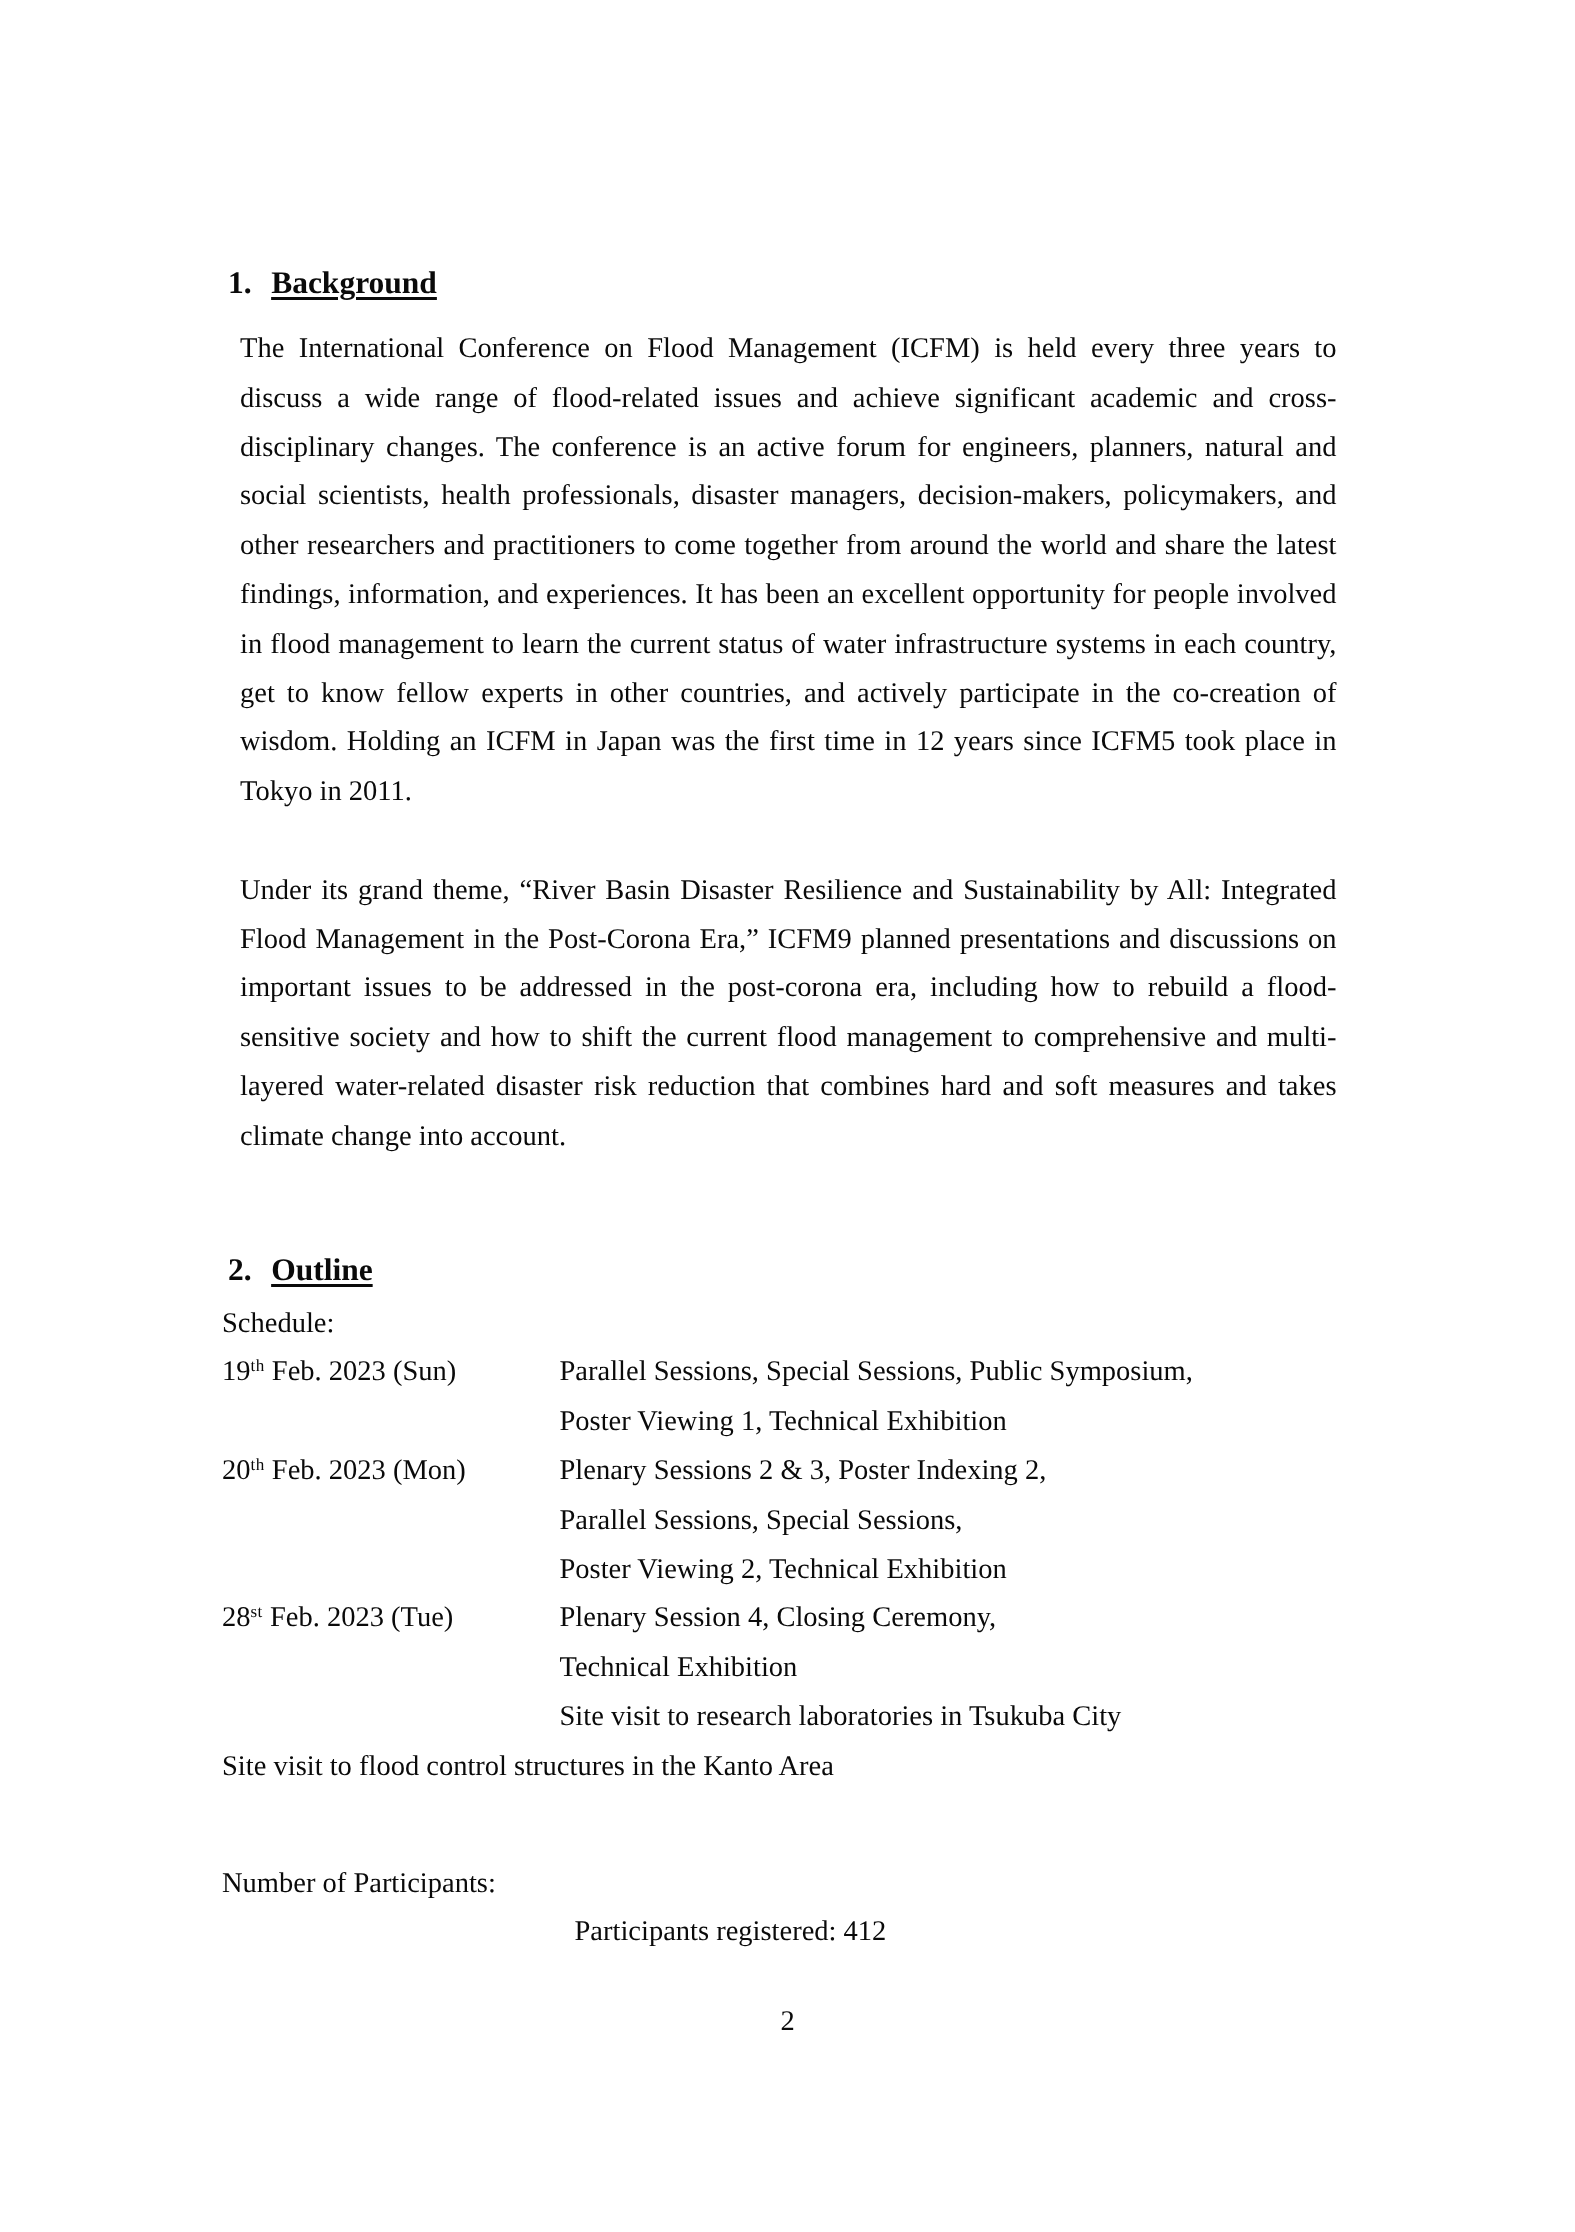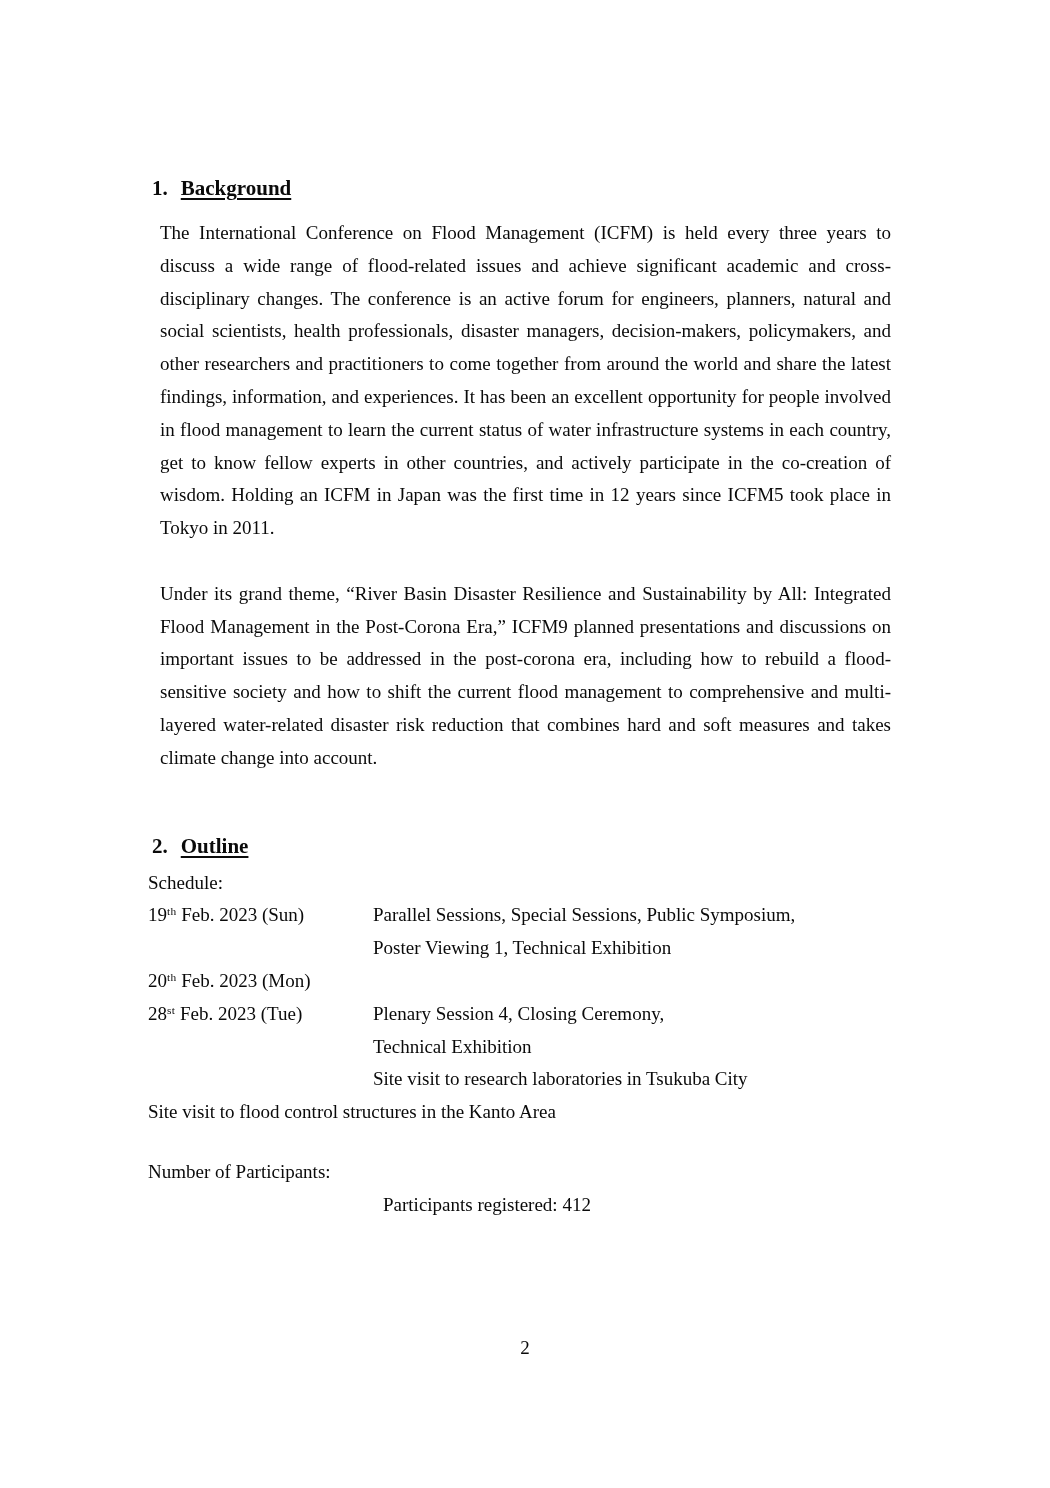--- a/index.html
+++ b/index.html
@@ -58,21 +58,21 @@
   .schedule-events {
     flex: 1 1 auto;
   }
   sup {
     font-size: 60%;
     line-height: 0;
     vertical-align: 6px;
     letter-spacing: 0.3px;
   }
   .participants-label {
-    margin-top: 27px;
+    margin-top: 45px;
   }
   .participants-row {
     display: flex;
     align-items: center;
     padding-left: 7px;
     flex-direction: column;
   }
   .participants-registered {
     width: 292px;
     flex: 0 0 292px;
@@ -111,20 +111,25 @@
   <div class="schedule-row">
     <div class="schedule-date"><span>19</span><sup>th</sup><span> Feb. 2023 (Sun)</span></div>
     <div class="schedule-events">
       <div>Parallel Sessions, Special Sessions, Public Symposium,</div>
       <div>Poster Viewing 1, Technical Exhibition</div>
     </div>
   </div>
 
   <div class="schedule-row">
     <div class="schedule-date"><span>20</span><sup>th</sup><span> Feb. 2023 (Mon)</span></div>
+    <div class="schedule-events">
+      <div>Plenary Sessions 2 &amp; 3, Poster Indexing 2,</div>
+      <div>Parallel Sessions, Special Sessions,</div>
+      <div>Poster Viewing 2, Technical Exhibition</div>
+    </div>
   </div>
 
   <div class="schedule-row">
     <div class="schedule-date"><span>28</span><sup>st</sup><span> Feb. 2023 (Tue)</span></div>
     <div class="schedule-events">
       <div>Plenary Session 4, Closing Ceremony,</div>
       <div>Technical Exhibition</div>
       <div>Site visit to research laboratories in Tsukuba City</div>
     </div>
   </div>

